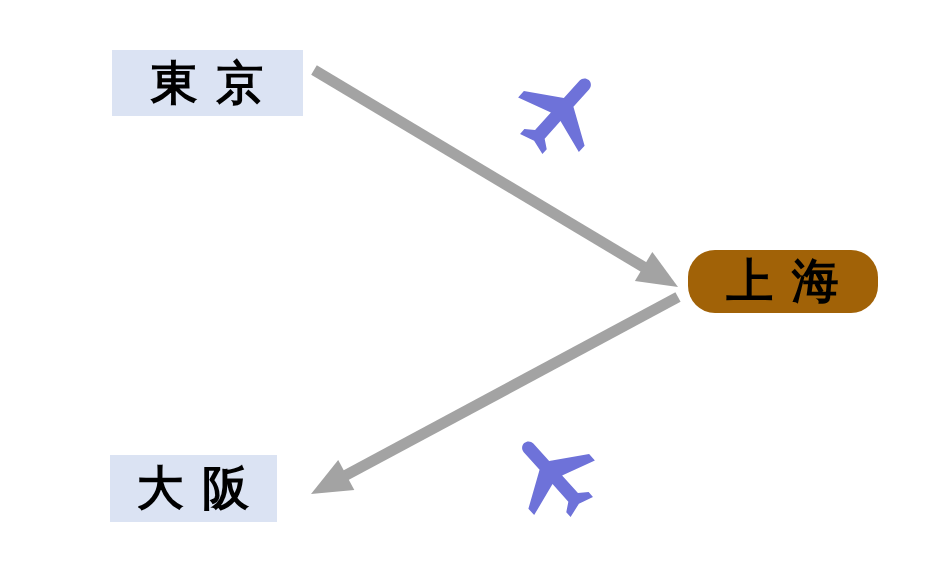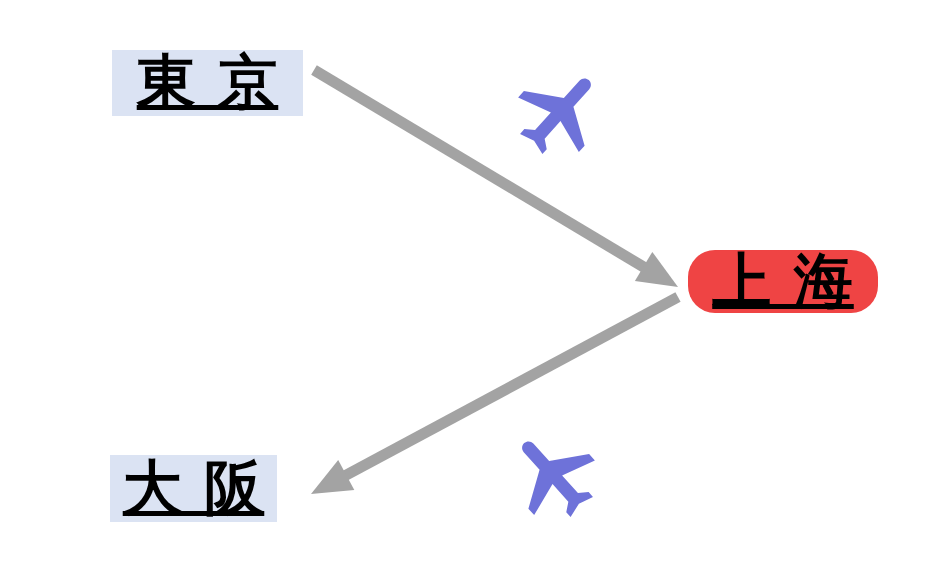--- a/index.html
+++ b/index.html
@@ -19,26 +19,25 @@
   .layer {
     position: absolute;
     left: 0;
     top: 0;
   }
   .node {
     position: absolute;
     display: flex;
     align-items: center;
     justify-content: center;
-    font-size: 59px;
+    font-size: 47px;
     font-weight: bold;
     letter-spacing: 1px;
     color: #000000;
     white-space: pre;
-    text-decoration: underline;
   }
   .node-tokyo    { left: 112px; top:  50px; width: 191px; height: 66px; }
   .node-shanghai { left: 688px; top: 250px; width: 190px; height: 63px; }
   .node-osaka    { left: 110px; top: 455px; width: 167px; height: 67px; }
 </style>
 </head>
 <body style="background-color: rgb(255, 255, 255);">
 
 <div class="canvas">
 
@@ -54,17 +53,17 @@
       <polygon points="311,494 338.2,460.1 354.3,490.1" fill="#a3a3a3"></polygon>
     </g>
 
     <path d="M21 16v-2l-8-5V3.5C13 2.67 12.33 2 11.5 2S10 2.67 10 3.5V9l-8 5v2l8-2.5V19l-2 1.5V22l3.5-1 3.5 1v-1.5L13 19v-5.5L21 16z" transform="translate(560,112) rotate(42) scale(4.3) translate(-11.5,-12)" fill="#6e72d9"></path>
 
     <path d="M21 16v-2l-8-5V3.5C13 2.67 12.33 2 11.5 2S10 2.67 10 3.5V9l-8 5v2l8-2.5V19l-2 1.5V22l3.5-1 3.5 1v-1.5L13 19v-5.5L21 16z" transform="translate(553,475) rotate(-42) scale(4.3) translate(-11.5,-12)" fill="#6e72d9"></path>
   </svg>
 
   <div class="node node-tokyo" style="background-color: rgb(219, 227, 243);">東 京</div>
 
-  <div class="node node-shanghai" style="background-color: #ef4444; border-radius: 27px;">上 海</div>
+  <div class="node node-shanghai" style="background-color: #a16207; border-radius: 27px;">上 海</div>
 
   <div class="node node-osaka" style="background-color: rgb(219, 227, 243);">大 阪</div>
 
 </div>
 
 </body></html>

